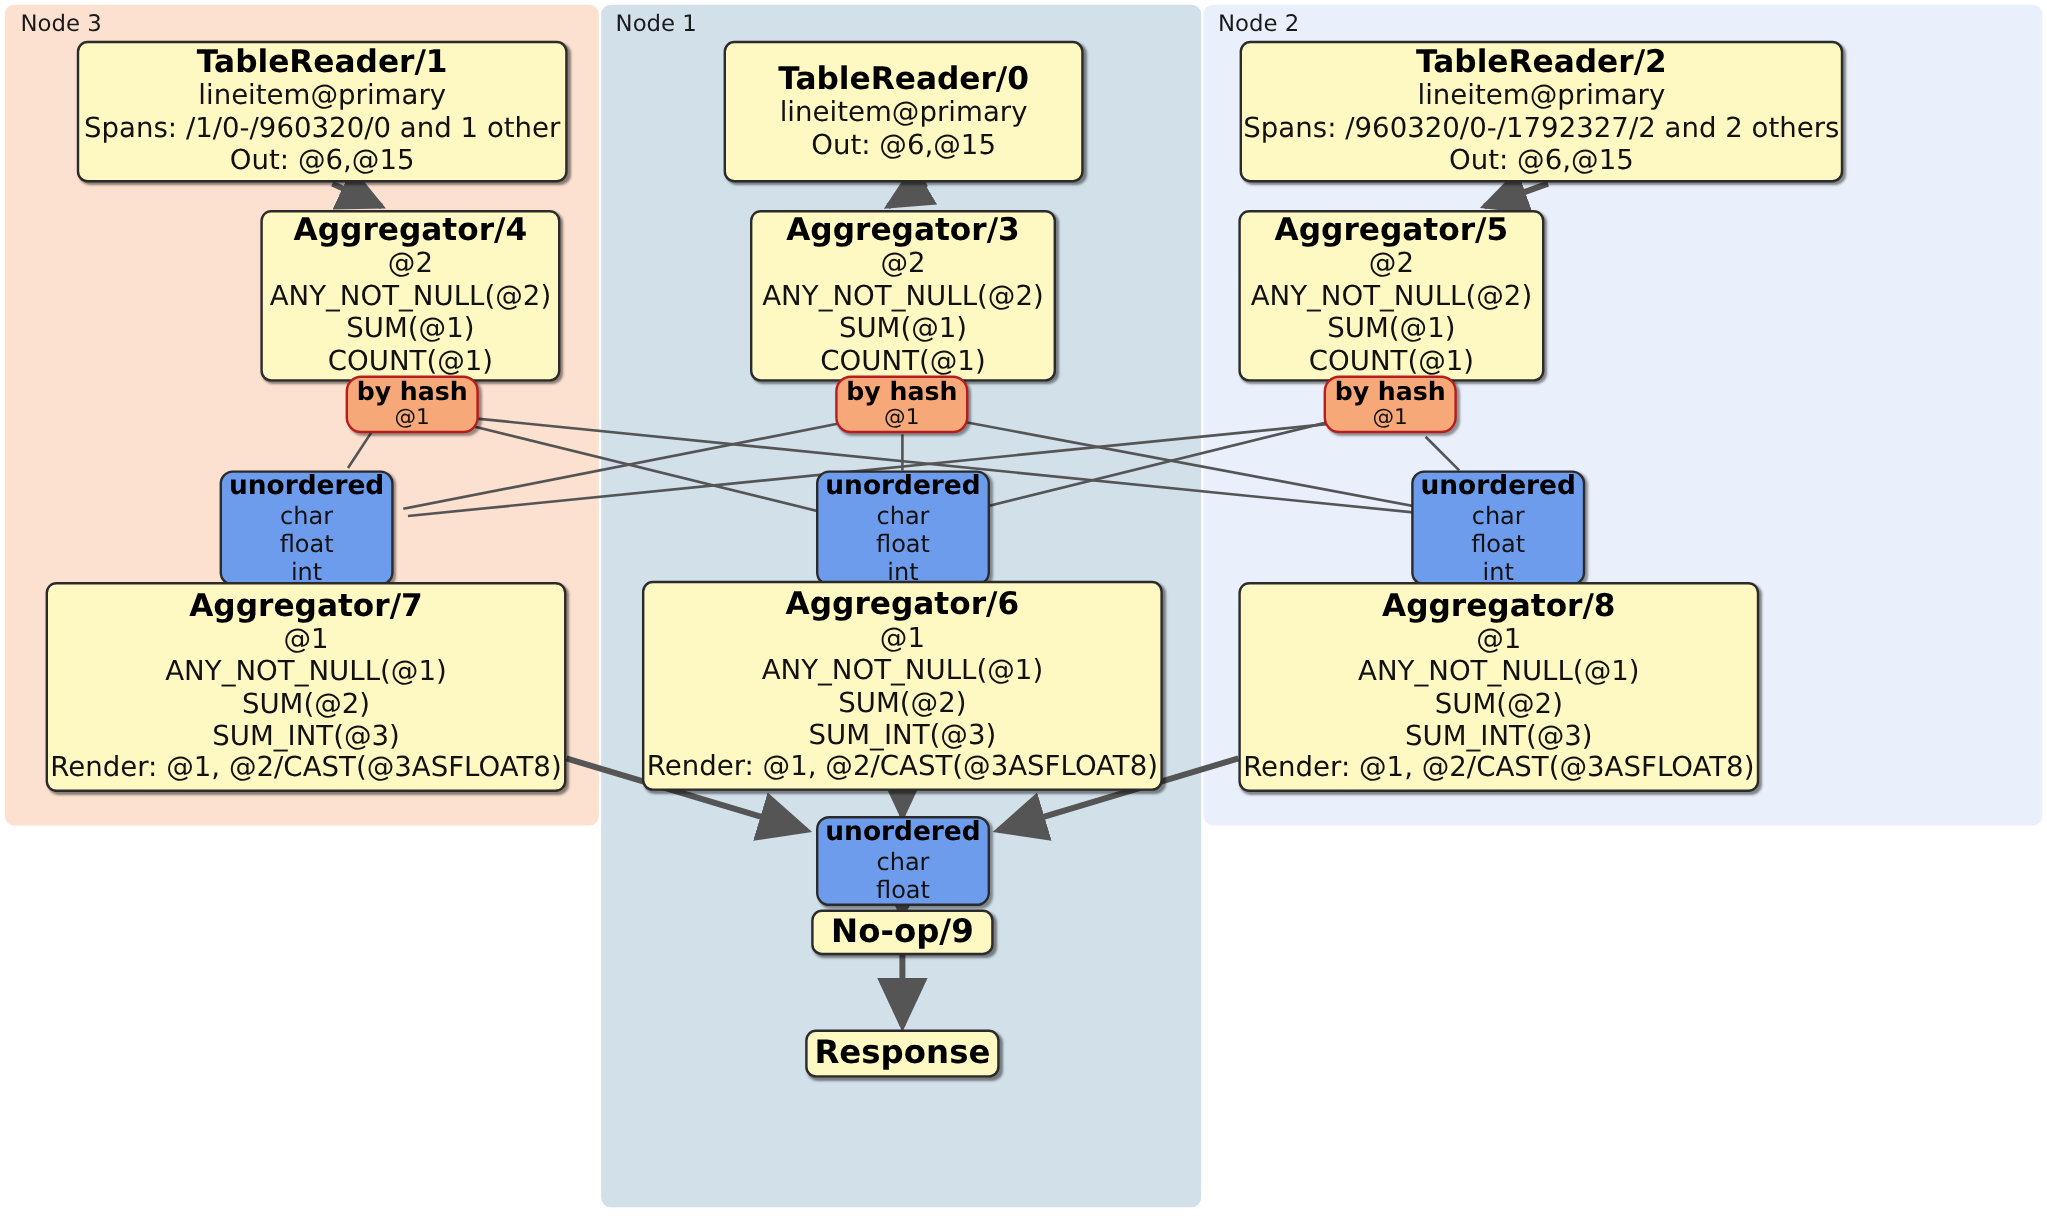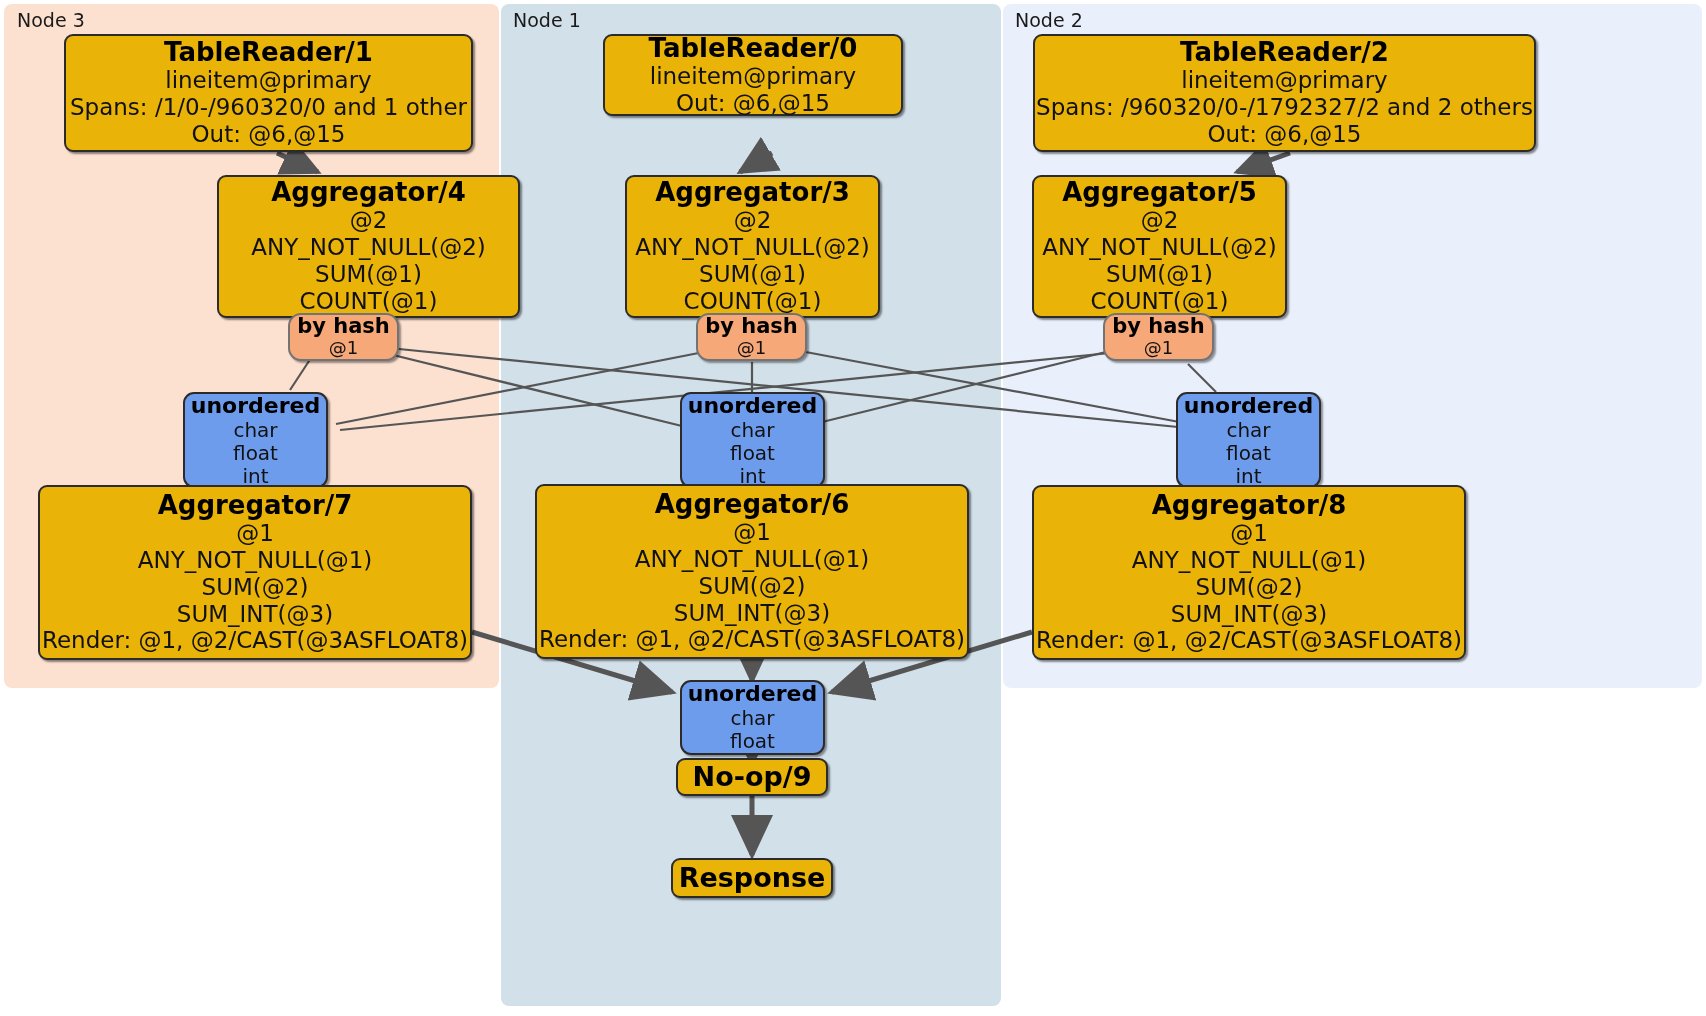--- a/index.html
+++ b/index.html
@@ -9,28 +9,28 @@
 
   .node-panel{position:absolute;border-radius:8px;}
   .node-label{position:absolute;font-size:19px;color:#1a1a1a;
               font-family:"DejaVu Sans","Liberation Sans",sans-serif;}
 
   svg.edges{position:absolute;left:0;top:0;width:1706px;height:1016px;
             pointer-events:none;}
 
   .box{position:absolute;box-sizing:border-box;text-align:center;
        border:2px solid #2b2b2b;border-radius:9px;
-       background:#eab308;box-shadow:2px 2px 2px rgba(0,0,0,.45);
+       background:#fef9c3;box-shadow:2px 2px 2px rgba(0,0,0,.45);
        display:flex;flex-direction:column;justify-content:center;
        align-items:center;}
   .box .ttl{font-weight:bold;font-size:26px;color:#000;line-height:1.12;}
   .box .ln{font-size:23px;color:#111;line-height:1.17;white-space:nowrap;}
 
   .router{position:absolute;box-sizing:border-box;text-align:center;
-          border:2px solid #737373;border-radius:13px;
+          border:2px solid #b91c1c;border-radius:13px;
           background:#f7a878;box-shadow:2px 2px 2px rgba(0,0,0,.4);
           display:flex;flex-direction:column;justify-content:center;
           align-items:center;}
   .router .ttl{font-weight:bold;font-size:21px;color:#000;line-height:1.1;}
   .router .ln{font-size:18px;color:#111;line-height:1.15;}
 
   .sync{position:absolute;box-sizing:border-box;text-align:center;
         border:2px solid #2b2b2b;border-radius:11px;
         background:#6e9ced;box-shadow:2px 2px 2px rgba(0,0,0,.4);
         display:flex;flex-direction:column;justify-content:flex-start;
@@ -96,34 +96,34 @@
     </g>
   </svg>
 
   <div class="box" style="left:64px;top:34px;width:409px;height:118px;">
     <div class="ttl">TableReader/1</div>
     <div class="ln">lineitem@primary</div>
     <div class="ln">Spans: /1/0-/960320/0 and 1 other</div>
     <div class="ln">Out: @6,@15</div>
   </div>
 
-  <div class="box" style="left:603px;top:34px;width:300px;height:82px;text-align:right;">
+  <div class="box" style="left:603px;top:34px;width:300px;height:118px;text-align:right;">
     <div class="ttl">TableReader/0</div>
     <div class="ln">lineitem@primary</div>
     <div class="ln">Out: @6,@15</div>
   </div>
 
   <div class="box" style="left:1033px;top:34px;width:503px;height:118px;">
     <div class="ttl">TableReader/2</div>
     <div class="ln">lineitem@primary</div>
     <div class="ln">Spans: /960320/0-/1792327/2 and 2 others</div>
     <div class="ln">Out: @6,@15</div>
   </div>
 
-  <div class="box" style="left:217px;top:175px;width:303px;height:143px;">
+  <div class="box" style="left:217px;top:175px;width:250px;height:143px;">
     <div class="ttl">Aggregator/4</div>
     <div class="ln">@2</div>
     <div class="ln">ANY_NOT_NULL(@2)</div>
     <div class="ln">SUM(@1)</div>
     <div class="ln">COUNT(@1)</div>
   </div>
 
   <div class="box" style="left:625px;top:175px;width:255px;height:143px;">
     <div class="ttl">Aggregator/3</div>
     <div class="ln">@2</div>

